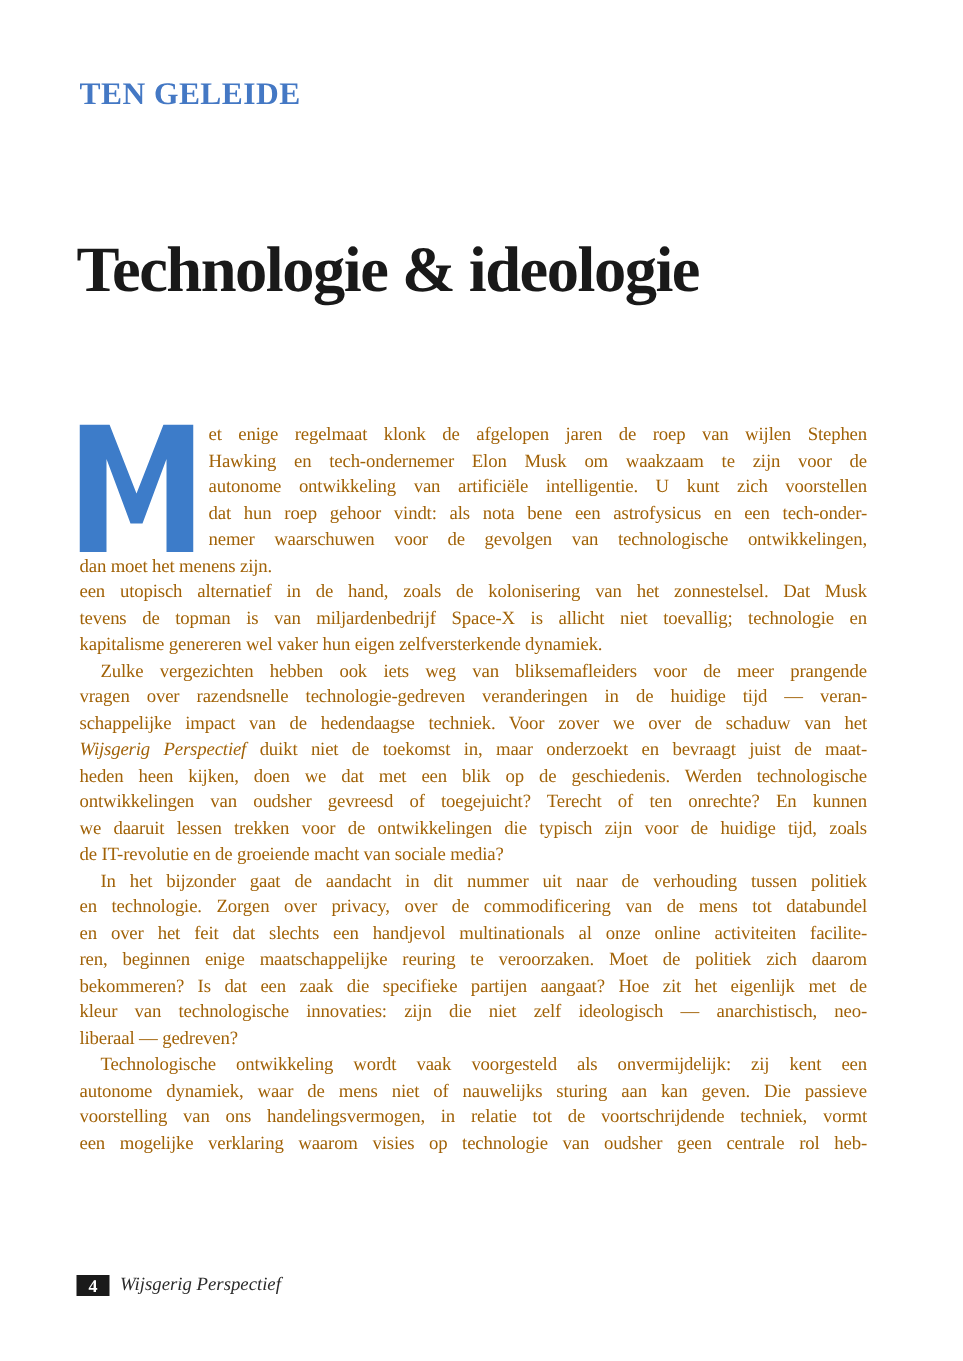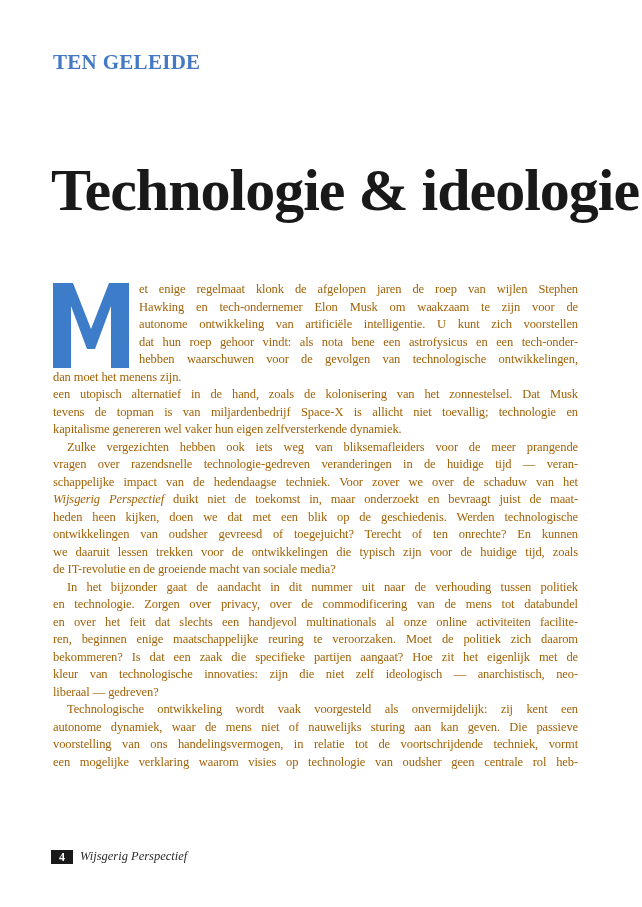--- a/index.html
+++ b/index.html
@@ -7,21 +7,21 @@
     position:relative; width:642px; height:907px; background:#ffffff;
     font-family:"Liberation Serif", serif; overflow:hidden;
   }
   .kicker {
     position:absolute; left:53px; top:50px;
     font-size:21px; font-weight:bold; letter-spacing:0.3px;
     color:#4478c4;
   }
   .title {
     position:absolute; left:51px; top:156px; margin:0;
-    font-size:60px; font-weight:bold; letter-spacing:-1px;
+    font-size:43px; font-weight:bold; letter-spacing:-1px;
     color:#191919; white-space:nowrap;
   }
   .article {
     position:absolute; left:53px; top:281px; width:525px;
     font-size:12.5px; line-height:17.5px; letter-spacing:-0.1px;
     color:#a16207;
   }
   .line { text-align:justify; text-align-last:left; height:17.5px; overflow:hidden; }
   .line.just { text-align-last:justify; }
   .line.ind  { text-indent:14px; }
@@ -52,21 +52,21 @@
       <div>
         <div class="dropcap" aria-label="M">
           <svg width="76" height="85" viewBox="0 0 76 85">
             <path d="M0 85 L0 0 L20 0 L38 46 L56 0 L76 0 L76 85 L58 85 L58 23 L42 66 L34 66 L18 23 L18 85 Z" fill="#3d7cc9"></path>
           </svg>
         </div>
         <div class="line just"><span>et enige regelmaat klonk de afgelopen jaren de roep van wijlen Stephen</span></div>
         <div class="line just"><span>Hawking en tech-ondernemer Elon Musk om waakzaam te zijn voor de</span></div>
         <div class="line just"><span>autonome ontwikkeling van artificiële intelligentie. U kunt zich voorstellen</span></div>
         <div class="line just"><span>dat hun roep gehoor vindt: als nota bene een astrofysicus en een tech-onder-</span></div>
-        <div class="line just"><span>hebben waarschuwen voor de gevolgen van technologische ontwikkelingen,</span></div>
+        <div class="line just"><span>nemer waarschuwen voor de gevolgen van technologische ontwikkelingen,</span></div>
         <div class="line"><span>dan moet het menens zijn.</span></div>
       </div>
       <div>
         <div class="line just"><span>een utopisch alternatief in de hand, zoals de kolonisering van het zonnestelsel. Dat Musk</span></div>
         <div class="line just"><span>tevens de topman is van miljardenbedrijf Space-X is allicht niet toevallig; technologie en</span></div>
         <div class="line"><span>kapitalisme genereren wel vaker hun eigen zelfversterkende dynamiek.</span></div>
       </div>
       <div>
         <div class="line just ind"><span>Zulke vergezichten hebben ook iets weg van bliksemafleiders voor de meer prangende</span></div>
         <div class="line just"><span>vragen over razendsnelle technologie-gedreven veranderingen in de huidige tijd — veran-</span></div>

